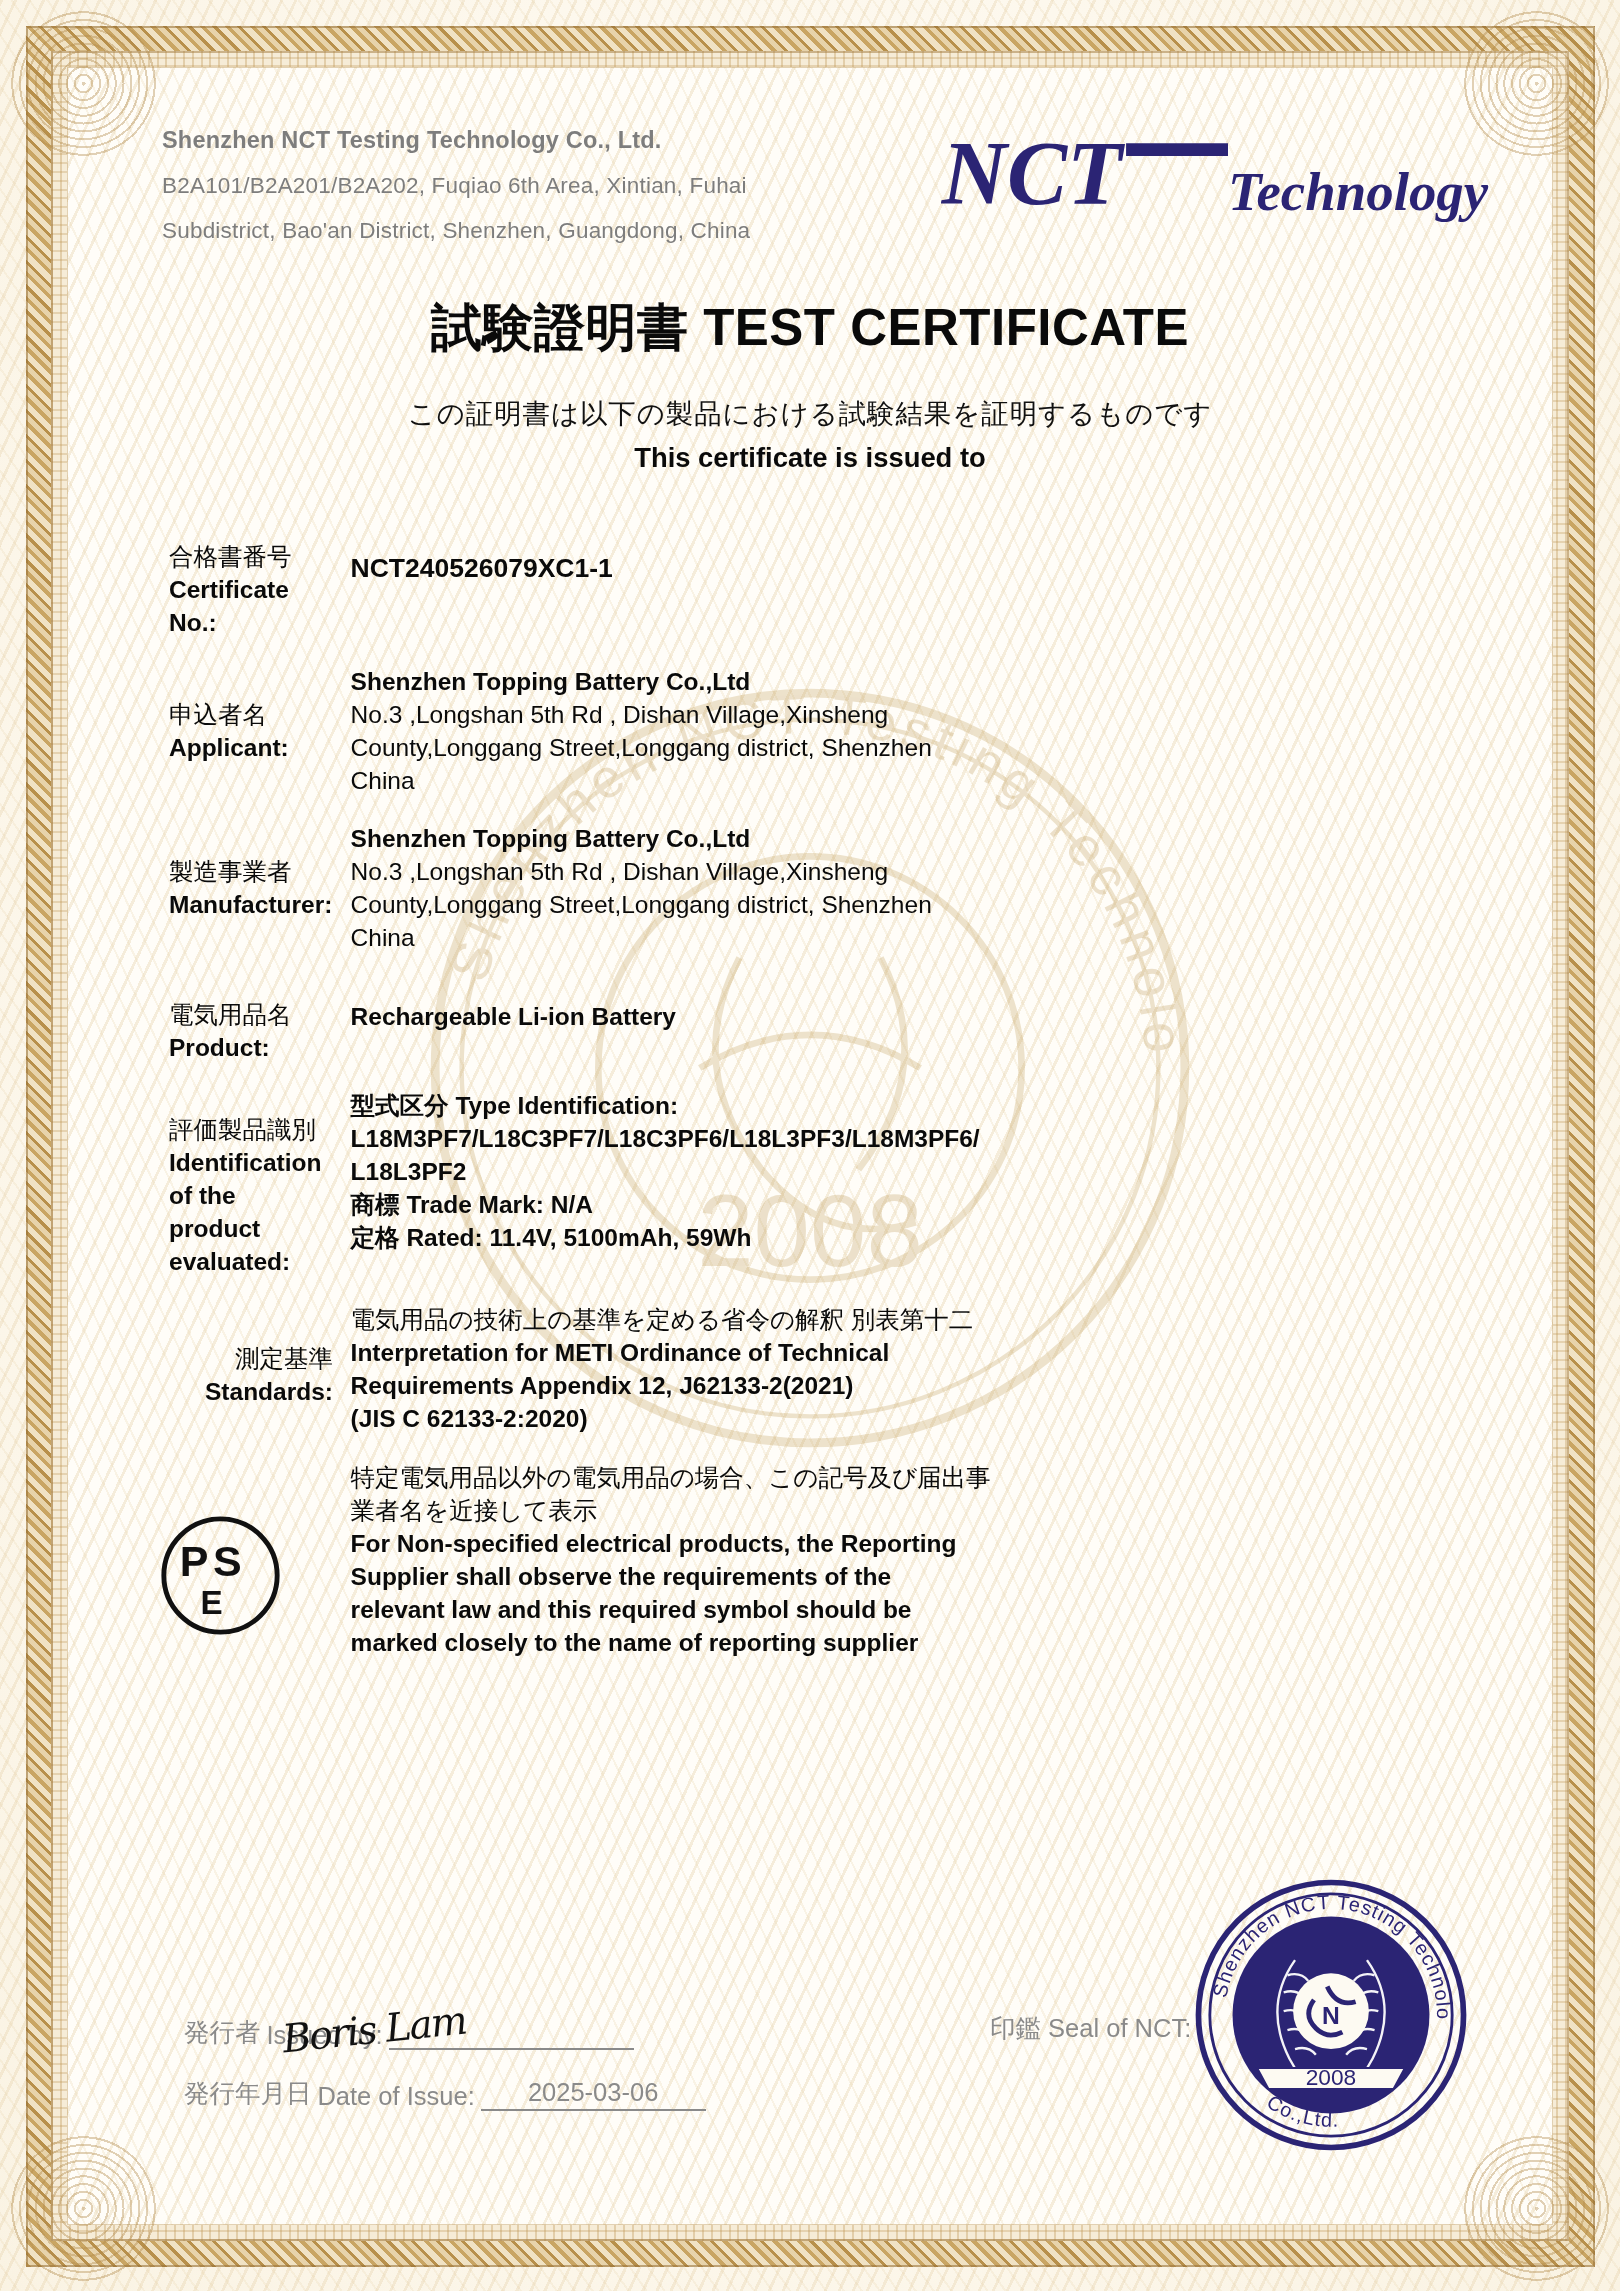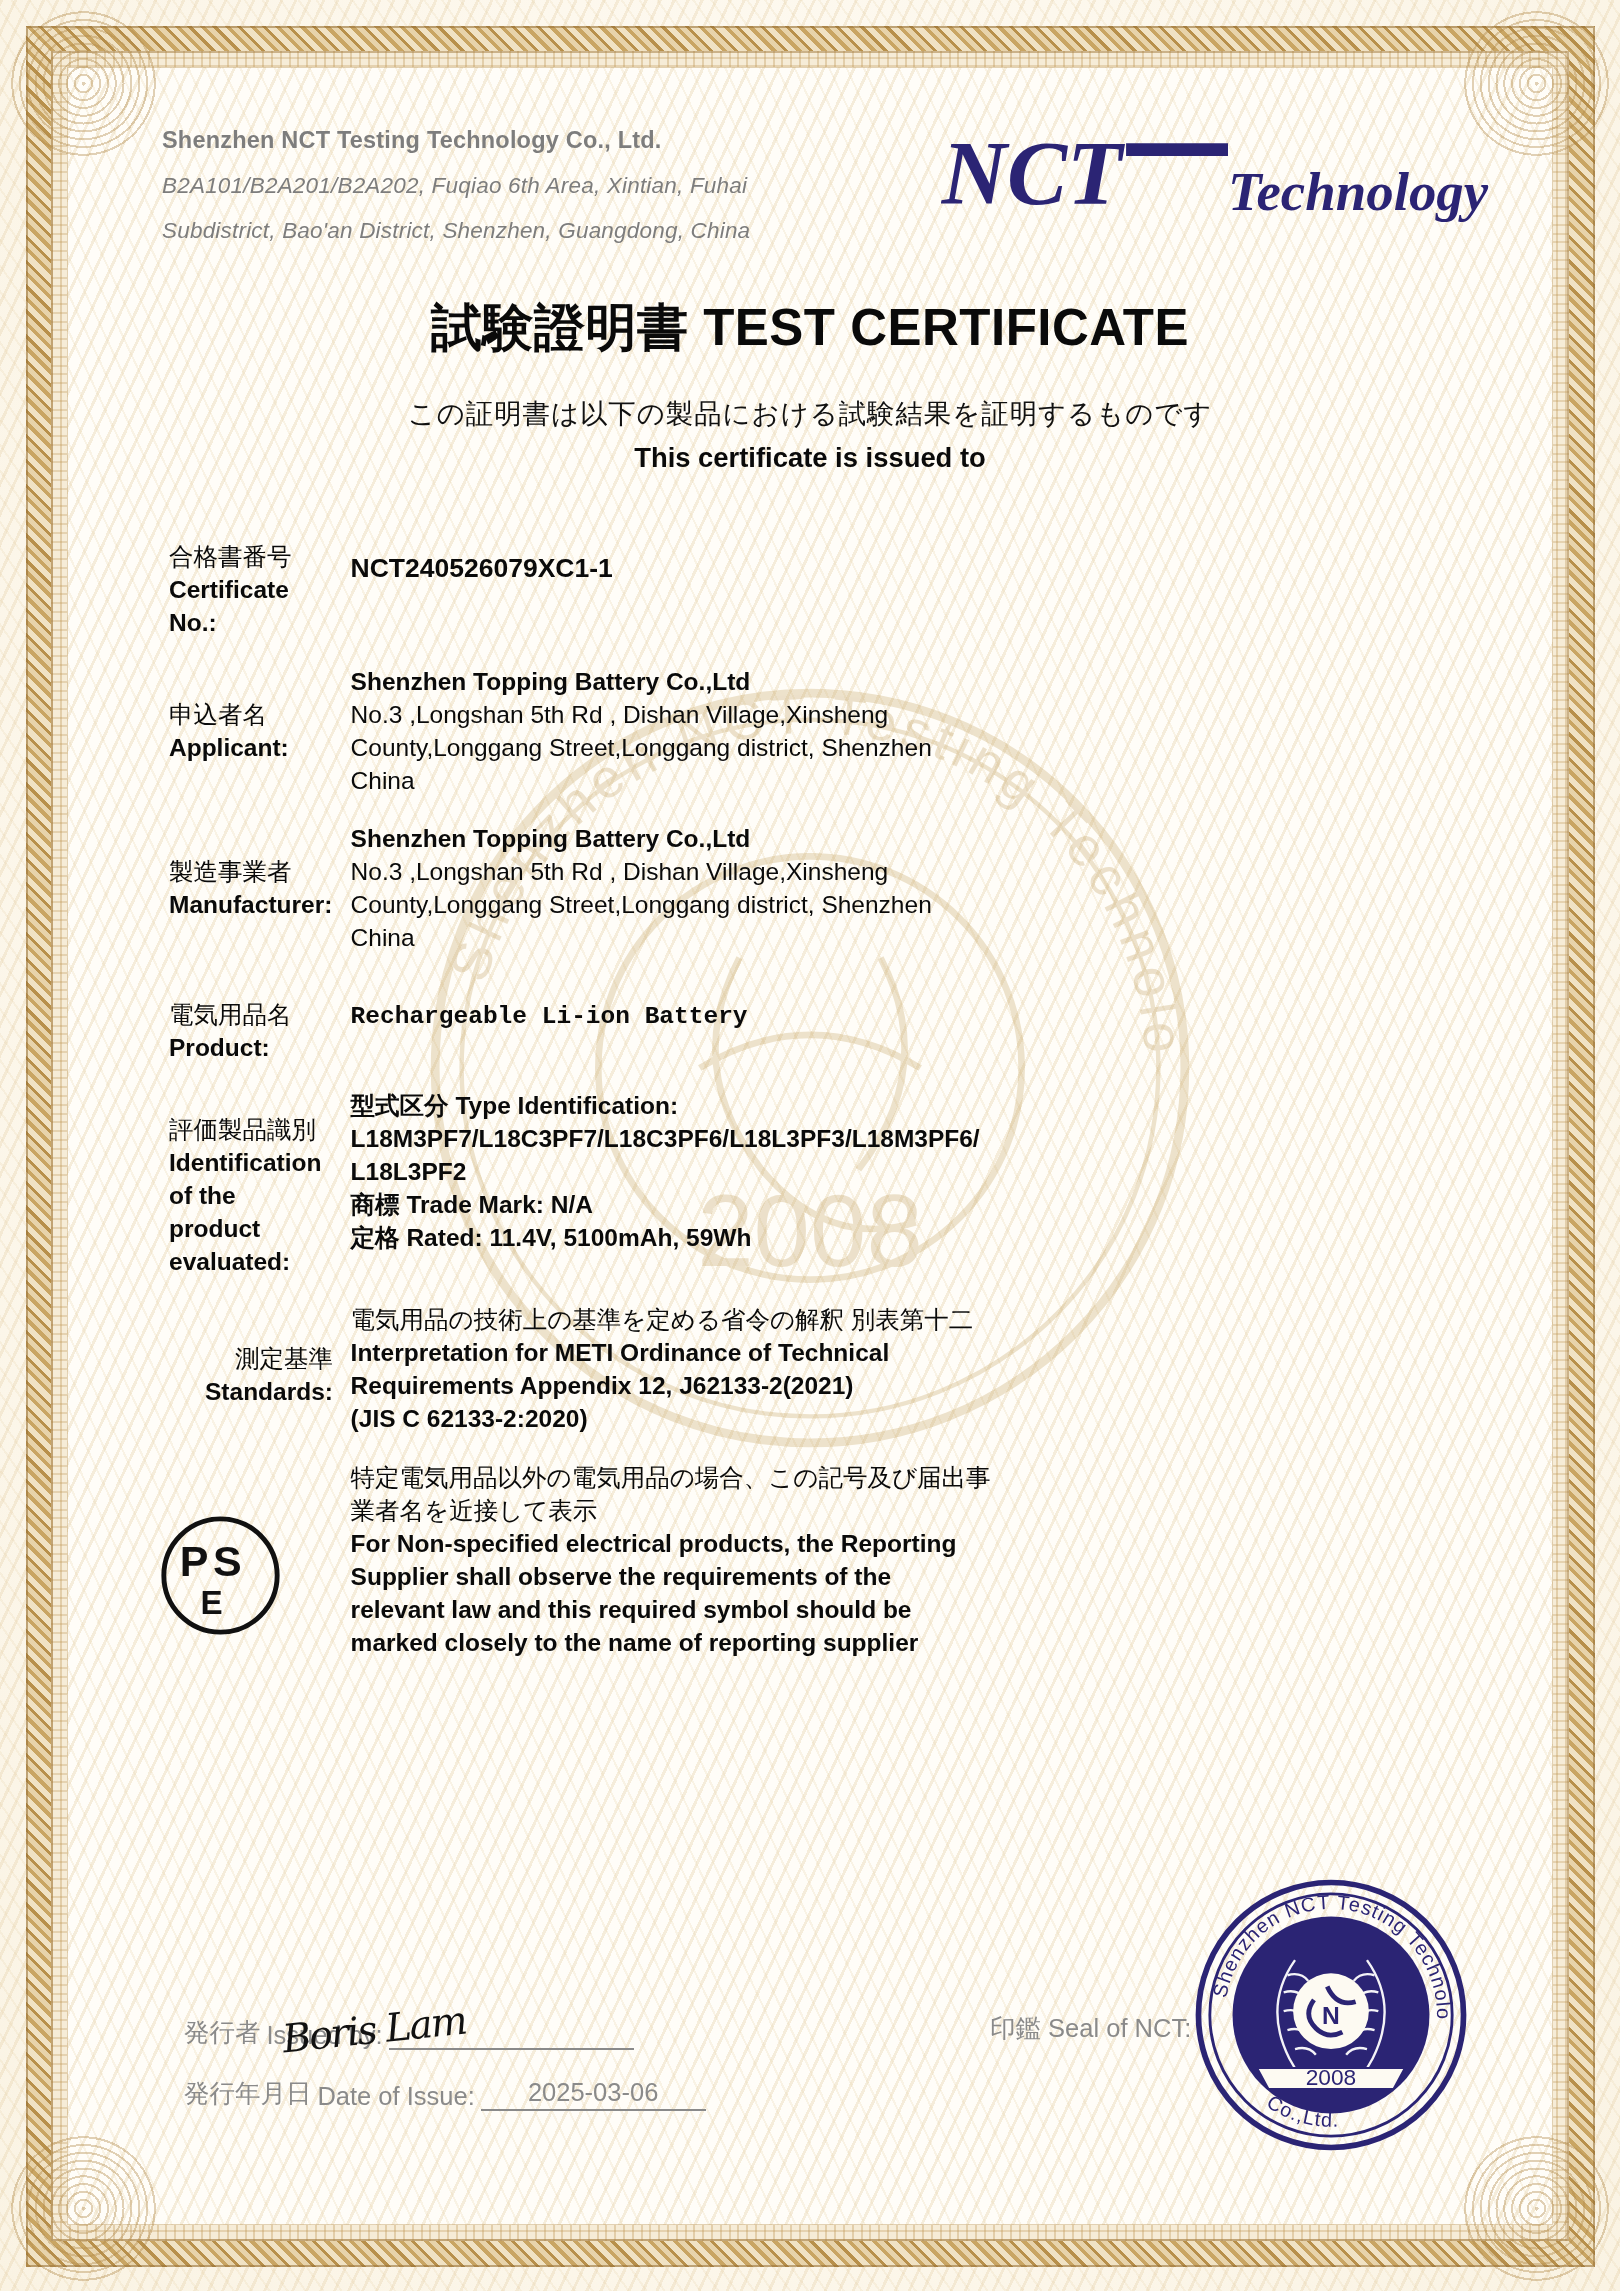--- a/index.html
+++ b/index.html
@@ -88,21 +88,21 @@
     opacity:.30;pointer-events:none;
   }
 
   
   .content{position:absolute;left:108px;top:118px;right:108px;bottom:108px;}
 
   .hdr{position:relative;height:147px;}
   .hdr-addr{position:absolute;left:54px;top:0;width:765px;
     color:#7d7d7d;font-size:22.5px;font-weight:bold;line-height:45px;letter-spacing:0.2px;}
   .hdr-addr .l1{font-size:23.5px;}
-  .hdr-addr .l2,.hdr-addr .l3{font-weight:normal;font-size:22.5px;font-style:italic;}
+  .hdr-addr .l2,.hdr-addr .l3{font-weight:normal;font-size:22.5px;}
 
   .logo{position:absolute;right:-9.8px;top:7.8px;width:588px;height:103px;}
 
   .title{
     text-align:center;font-size:51px;font-weight:bold;color:#0a0a0a;
     margin-top:29px;letter-spacing:0.5px;white-space:nowrap;
   }
   .sub-jp{text-align:center;font-size:27.4px;color:#111;margin-top:33px;letter-spacing:1px;}
   .sub-en{text-align:center;font-size:27.4px;font-weight:bold;color:#0a0a0a;margin-top:9.8px;}
 
@@ -115,21 +115,21 @@
   .lbl .jp{font-weight:normal;display:block;}
   .lbl .en{font-weight:bold;display:block;}
   .val{flex:1;font-size:24.5px;line-height:33px;color:#0a0a0a;padding-left:17.6px;}
   .val .b{font-weight:bold;display:block;}
   .val .n{font-weight:normal;display:block;}
 
   .row-cert .val{font-weight:bold;font-size:26.5px;padding-top:25.5px;}
   .row-cert .lbl{padding-top:13.7px;}
   .row-applicant .lbl,.row-manu .lbl{padding-top:33px;}
   .row-product .lbl{padding-top:17.6px;}
-  .row-product .val{padding-top:19.6px;font-family:Liberation Mono, monospace;}
+  .row-product .val{padding-top:19.6px;}
   .row-ident .lbl{padding-top:23.5px;}
   .row-std .lbl{padding-top:39px;text-align:right;}
 
   .ident-line{font-weight:bold;display:block;}
 
   .std-jp{display:block;font-weight:normal;}
   .std-en{display:block;font-weight:bold;}
 
   
   .pse-row{display:flex;align-items:flex-start;margin-top:17.6px;}

